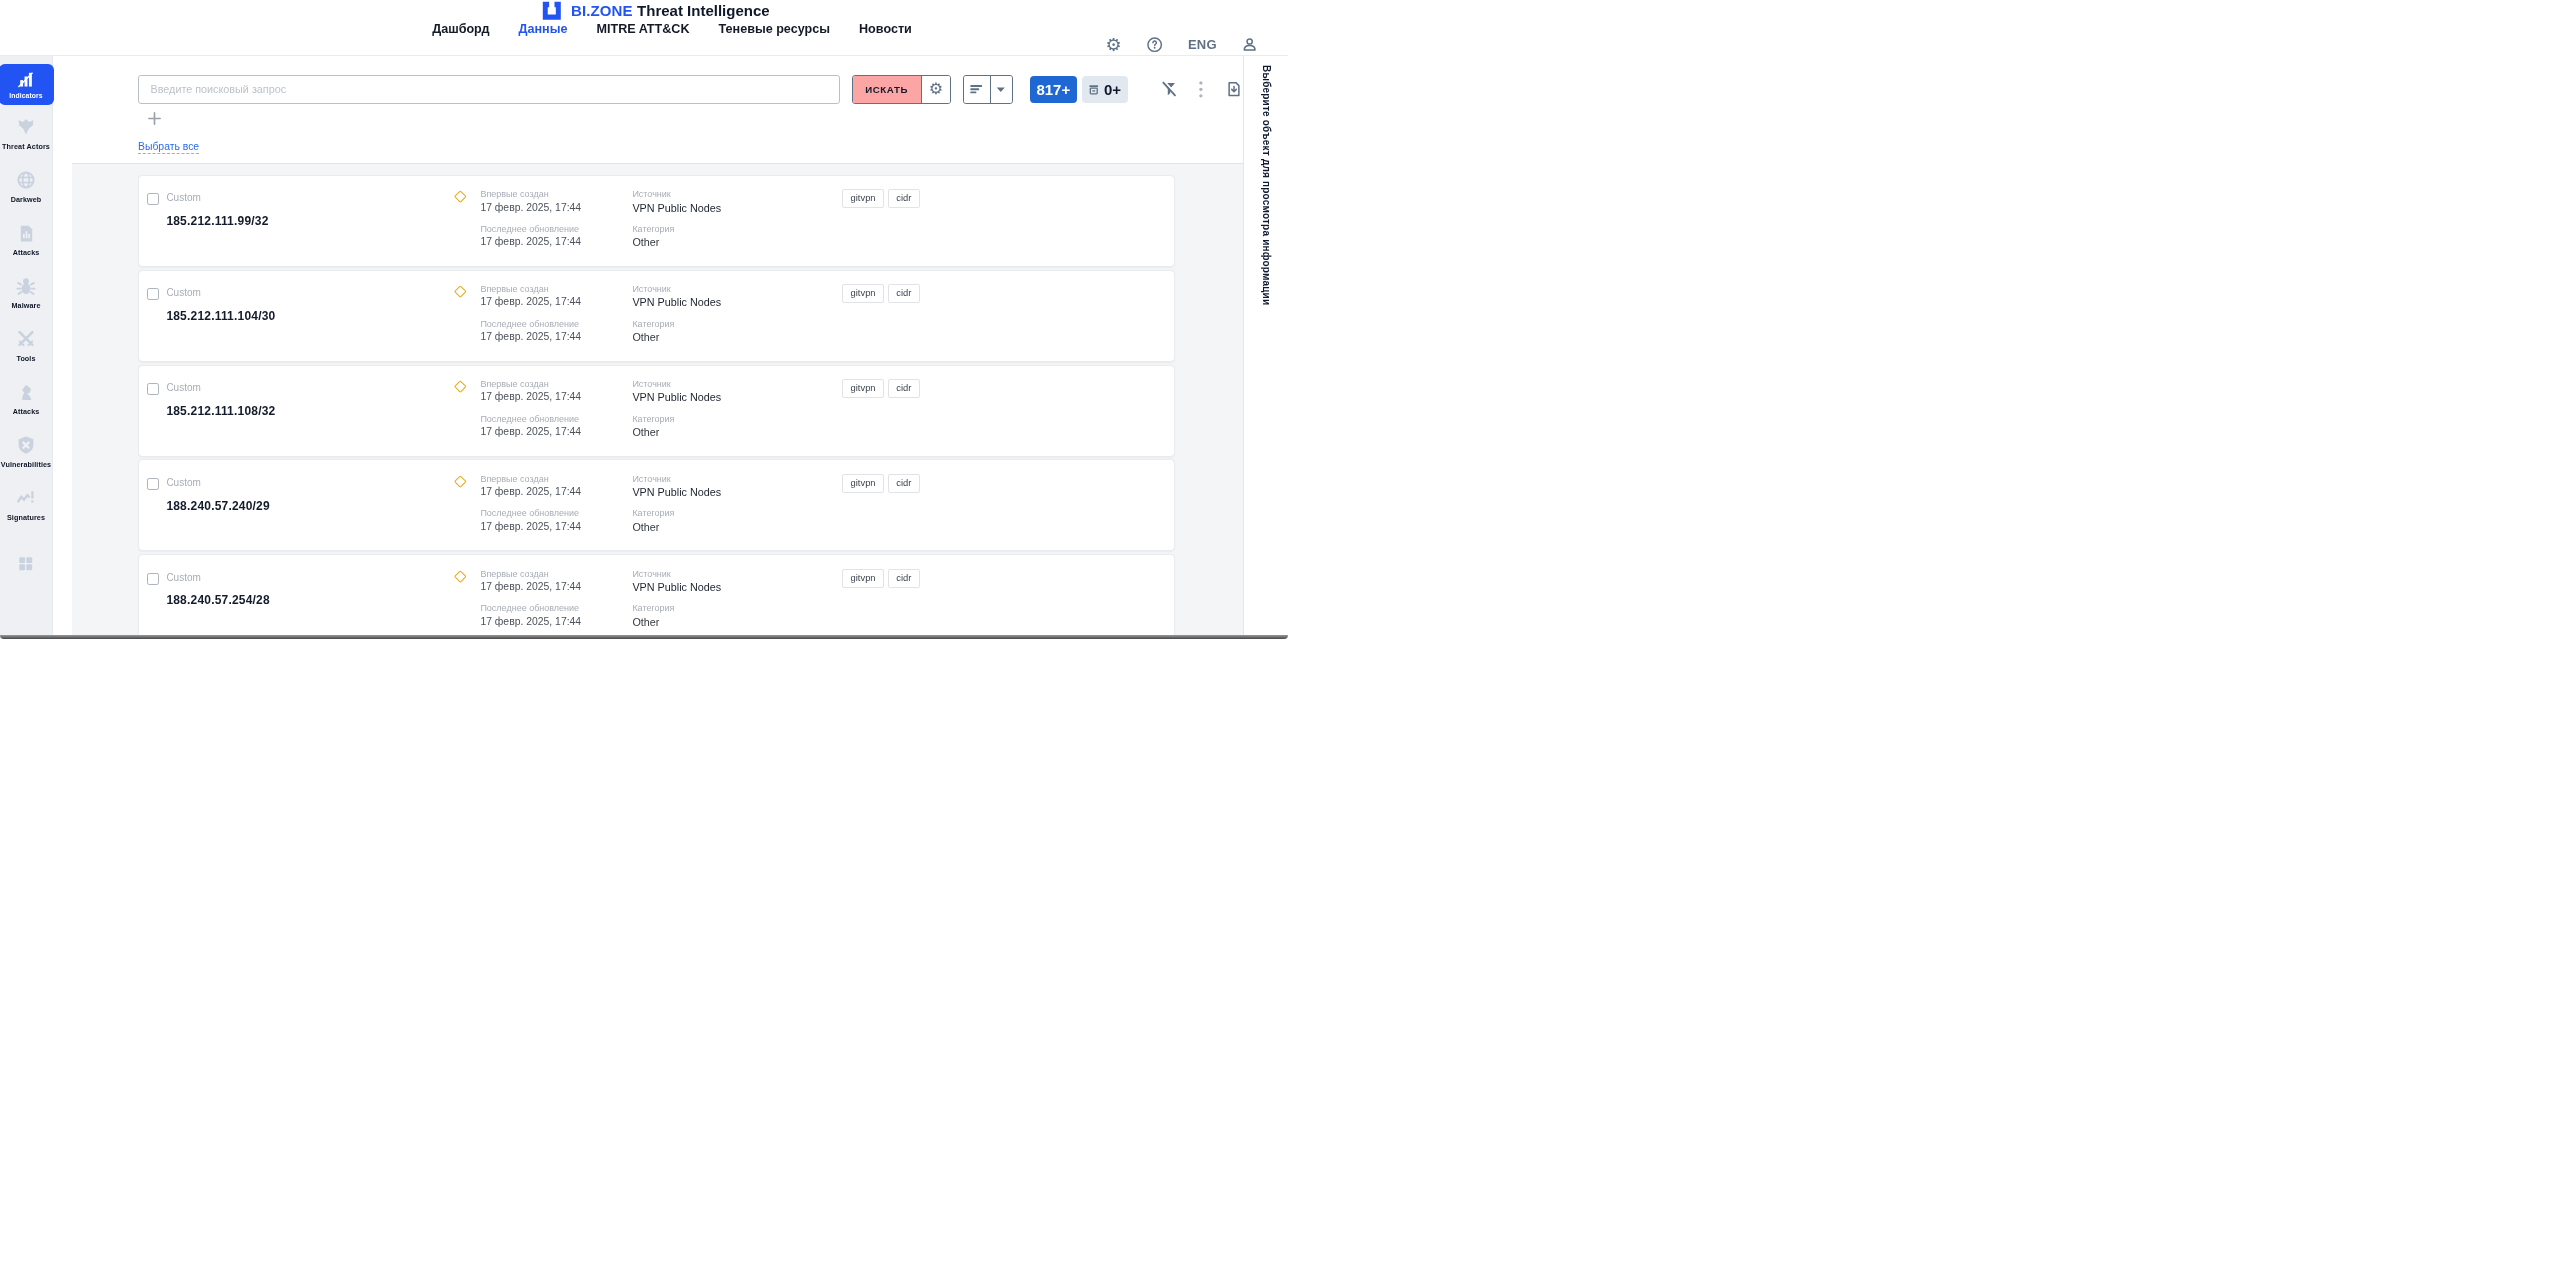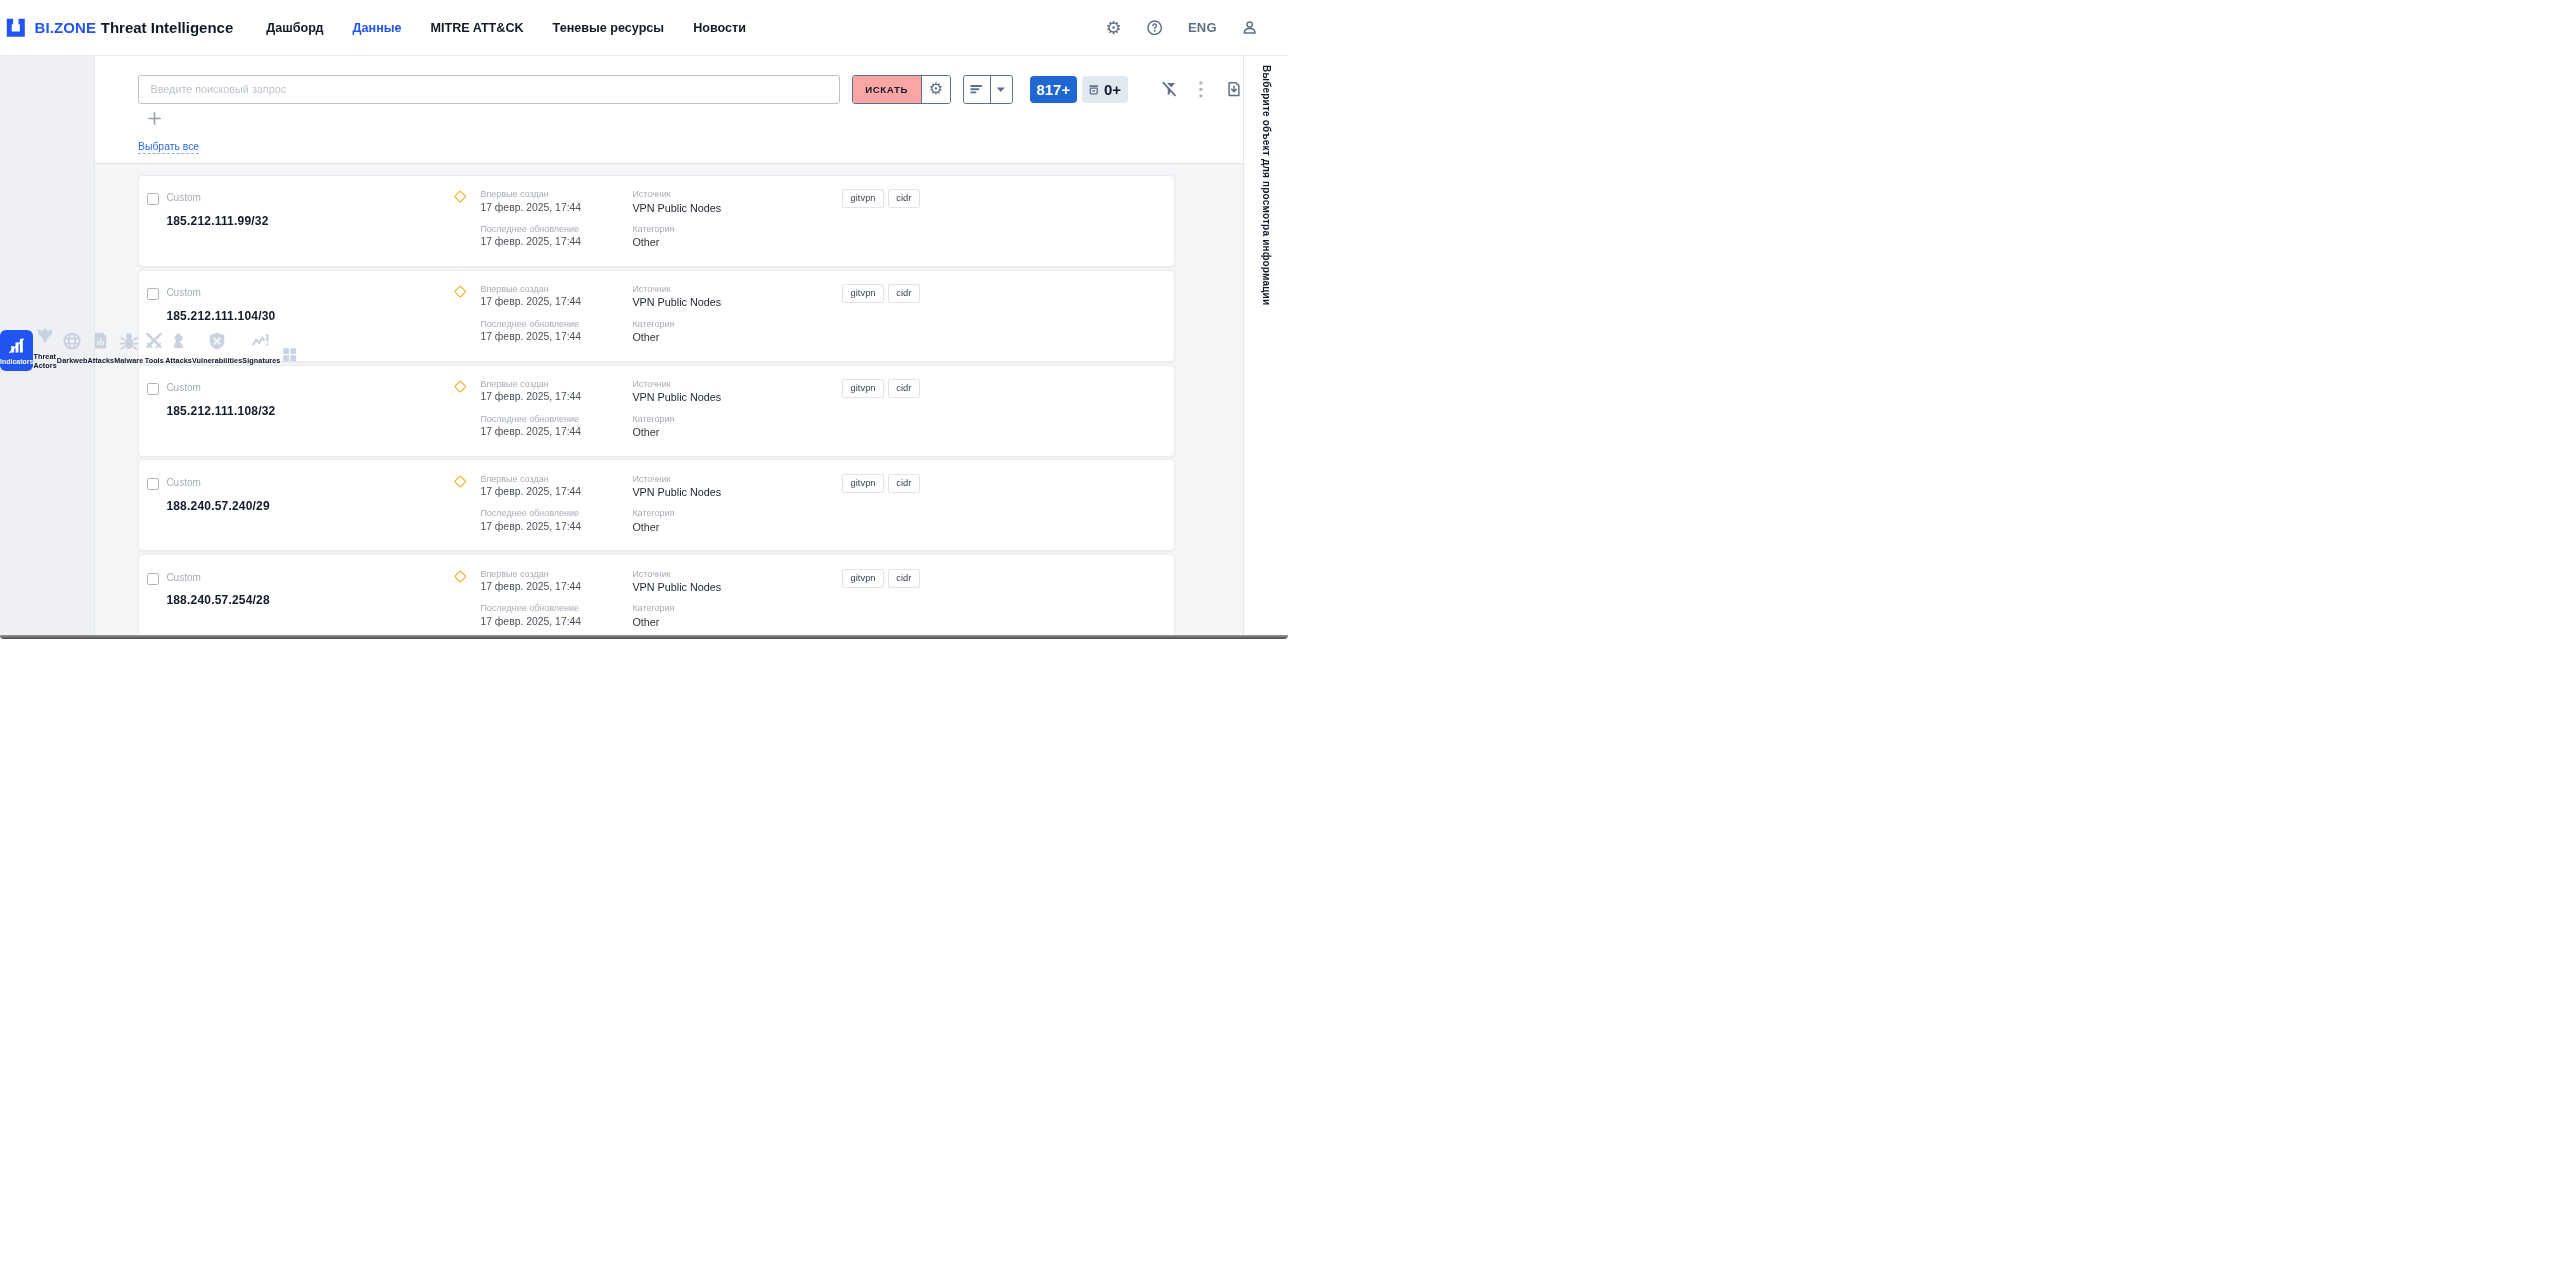--- a/index.html
+++ b/index.html
@@ -5,36 +5,36 @@
   * { box-sizing: border-box; margin: 0; padding: 0; }
   html,body { width:1288px; height:639px; overflow:hidden; }
   body {
     font-family: "Liberation Sans", "DejaVu Sans", sans-serif;
     background:#fff; position:relative; color:#141a28;
   }
   
   .top-header{
     position:absolute; top:0; left:0; width:1288px; height:56px;
     background:#fff; border-bottom:0.7px solid #e9ebef;
-    display:flex; align-items:center; padding-left:5px; z-index:5;
+    display:flex; align-items:center; padding-left:23px; z-index:5;flex-direction:column;
   }
   .brand{ display:flex; align-items:center; gap:8px; cursor:pointer; }
   .brand-name{ font-size:15px; font-weight:800; color:#2254f3; letter-spacing:0.1px; }
   .brand-product{ font-size:15px; font-weight:600; color:#10182b; margin-left:1.4px; }
   .main-nav{ display:flex; gap:29px; margin-left:33px; }
   .nav-item{ font-size:12.6px; font-weight:600; color:#141a28; cursor:pointer; }
   .nav-item.active{ color:#2254f3; }
   .header-actions{ margin-left:auto; display:flex; align-items:center; gap:24.5px; margin-right:29.5px; }
   .hbtn{ background:none; border:none; cursor:pointer; display:flex; align-items:center; justify-content:center; color:#5e7186; }
   .lang-btn{ font-family:inherit; font-size:13px; font-weight:700; color:#5e7186; letter-spacing:0.2px; }
   
   .sidebar{
-    position:absolute; top:56px; left:0; bottom:0; width:95px;
+    position:absolute; top:56px; left:0; bottom:0; width:53px;
     background:#eef0f3; border-right:0.7px solid #e6e9ed; z-index:4;
-    display:flex; flex-direction:row; align-items:center;
+    display:flex; flex-direction:column; align-items:center;
   }
   .side-item{ width:72px; height:53px; display:flex; flex-direction:column; align-items:center; justify-content:center; cursor:pointer; }
   .side-item.active{
     width:55px; height:41px; background:#2254f3; border-radius:5.8px;
     margin-top:8px; margin-bottom:2.2px;
   }
   .side-item.active .side-label{ color:#fff; font-size:6.8px; font-weight:600; margin-top:2.2px; }
   .side-icon{ display:flex; align-items:center; justify-content:center; }
   .side-label{ font-size:7.2px; font-weight:700; color:#0f1626; margin-top:4.3px; letter-spacing:0.1px; }
   .side-item.side-grid{ margin-top:14.4px; height:36px; }

